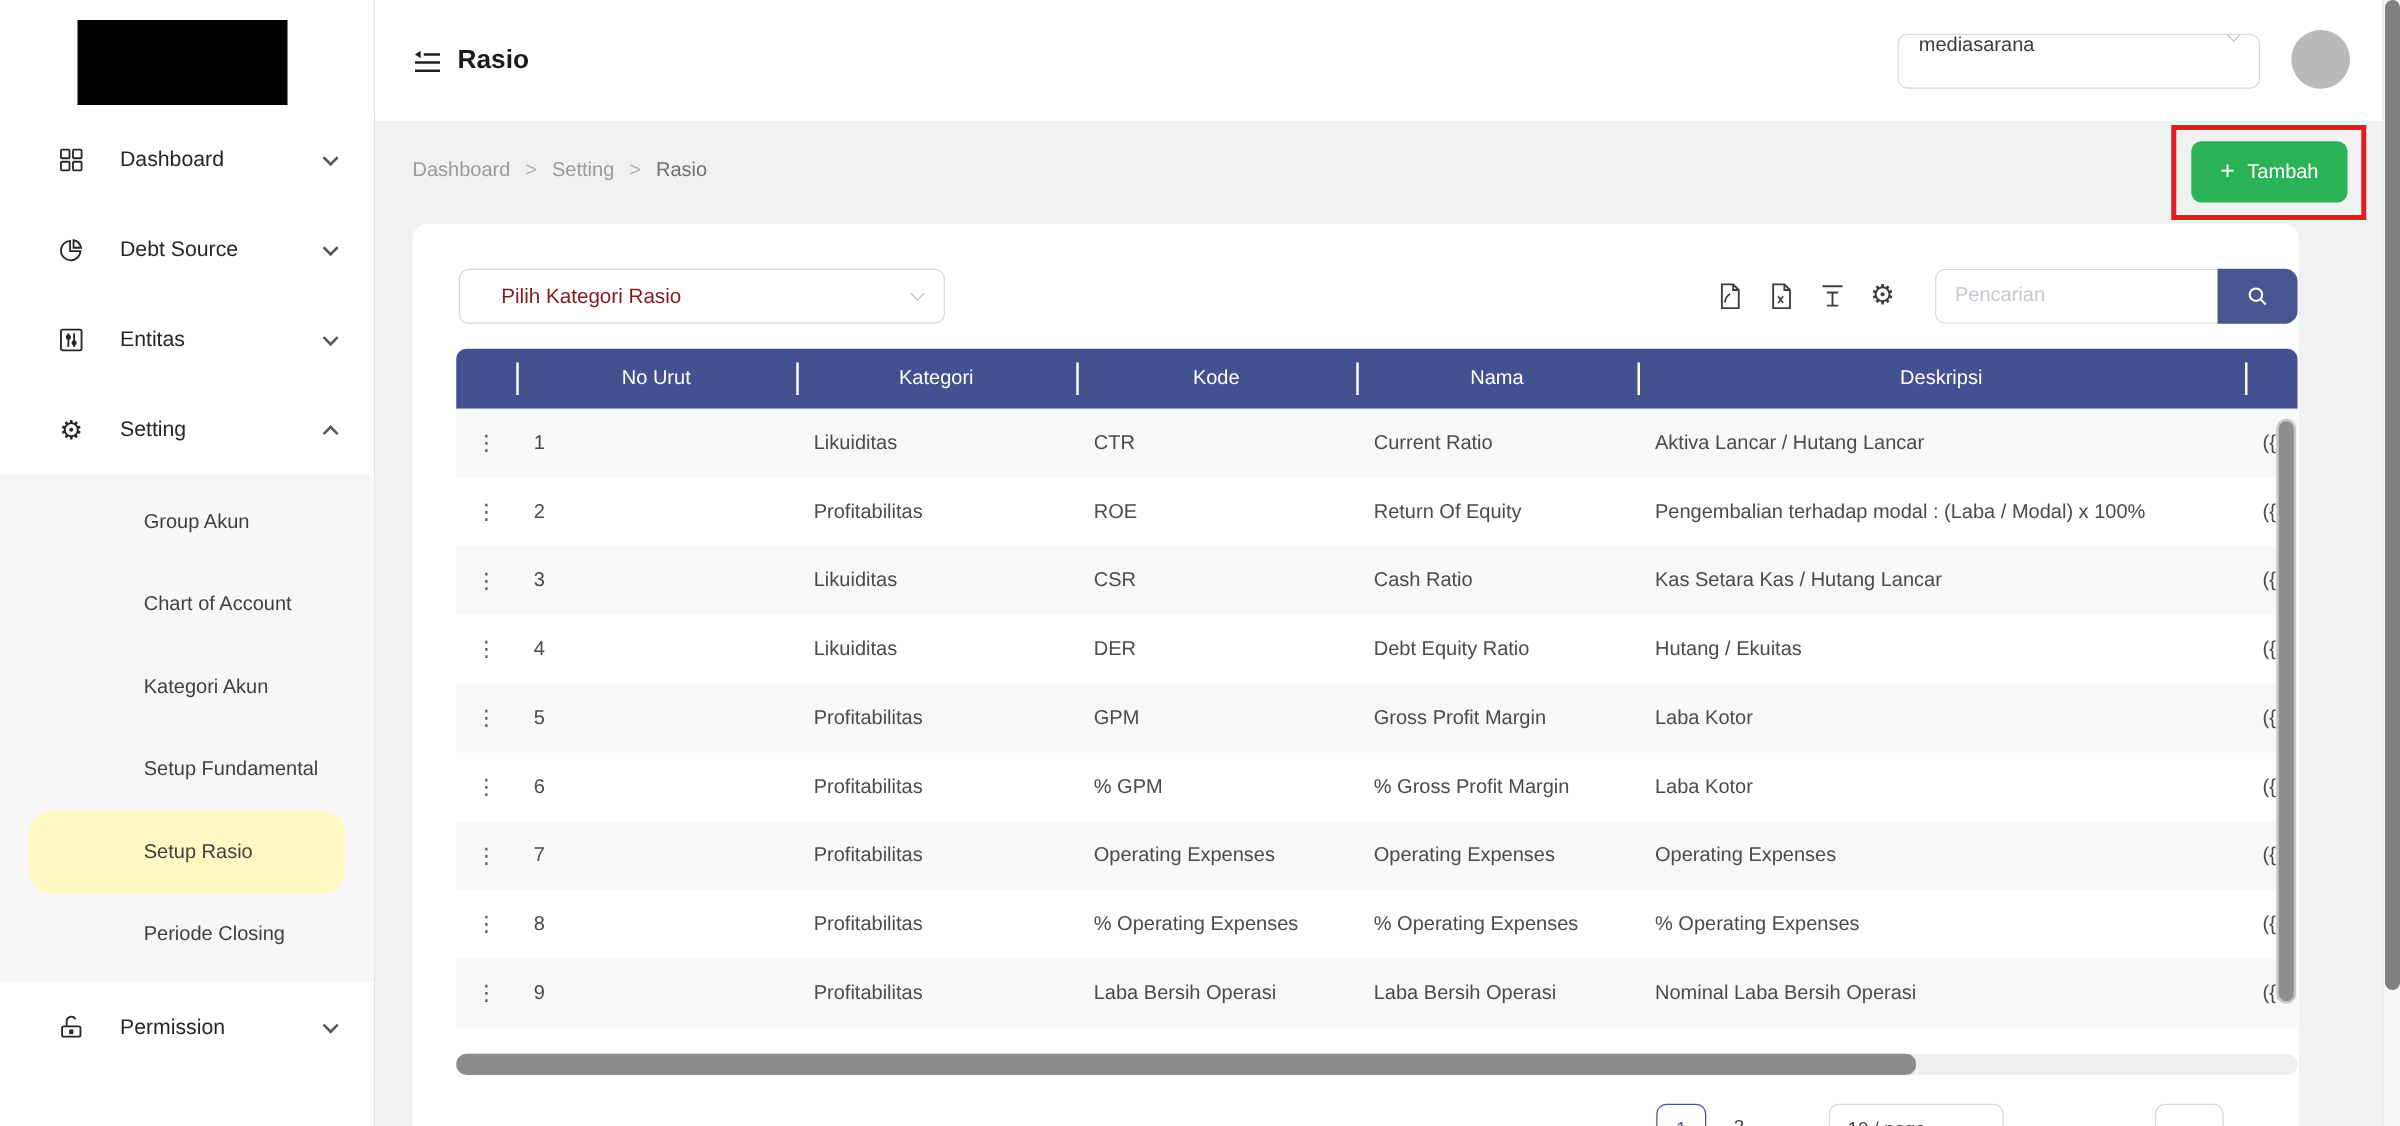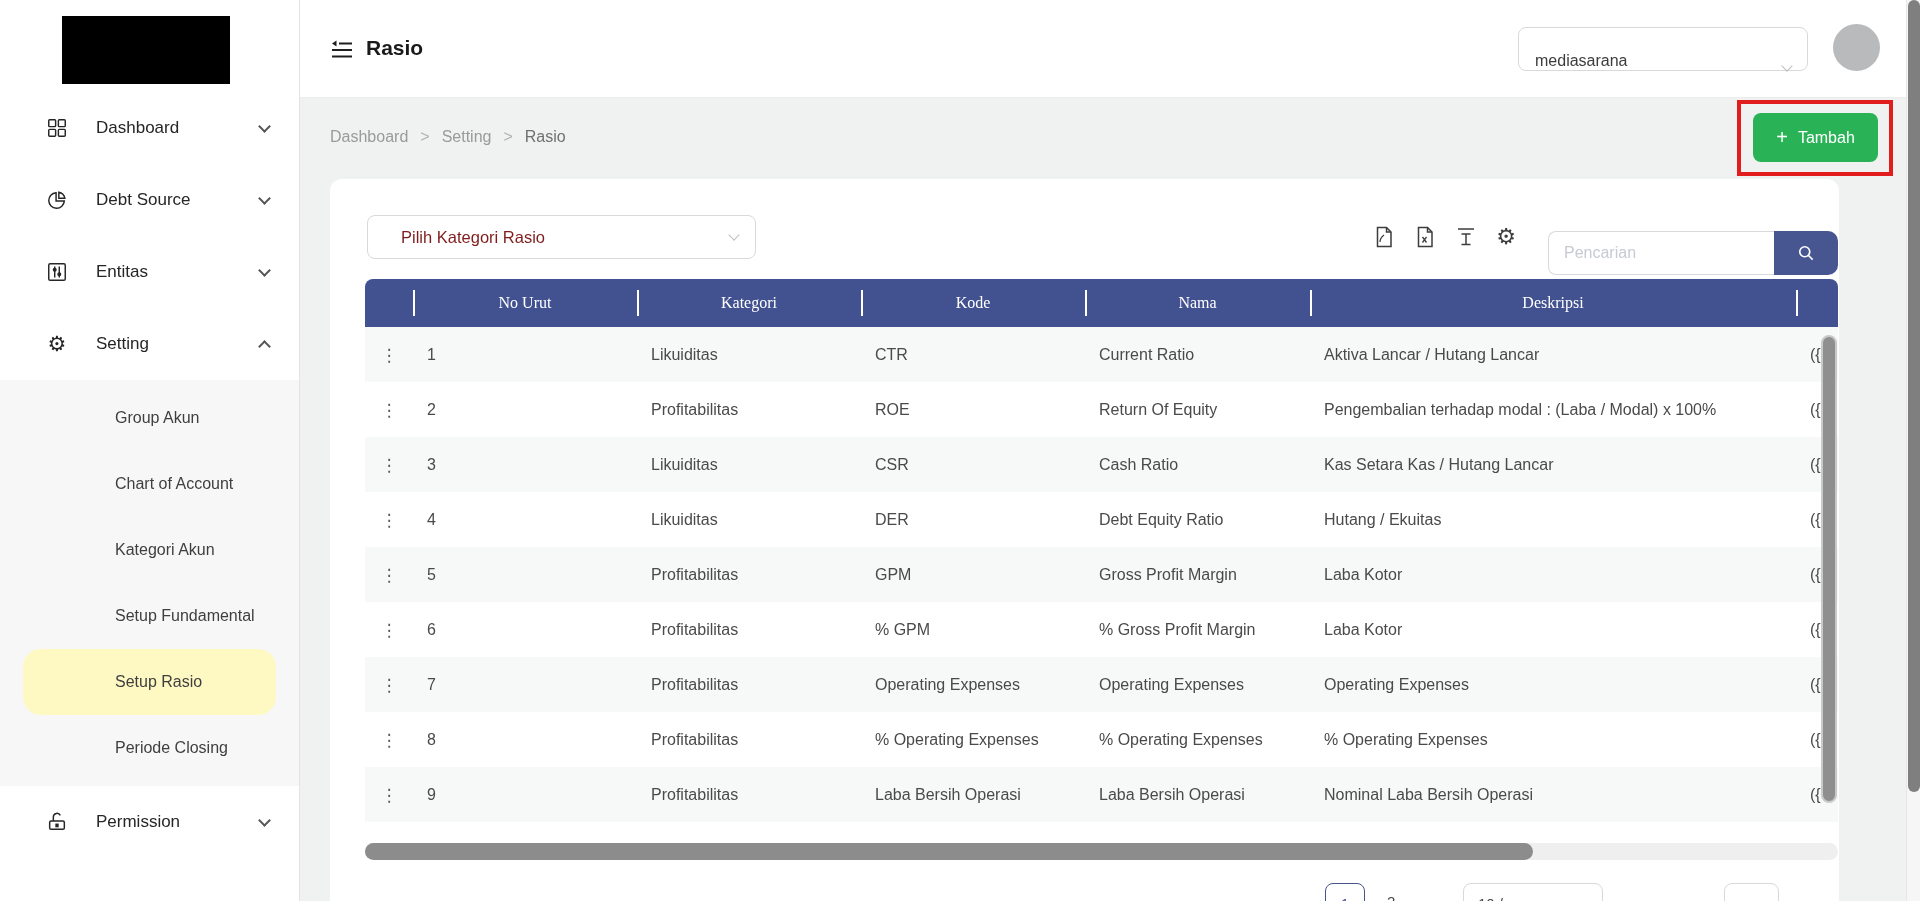--- a/index.html
+++ b/index.html
@@ -18,21 +18,21 @@
   .chev.up { transform:rotate(-135deg); margin-top:5px; }
   .submenu { background:#f7f7f7; padding:5px 15px; }
   .sub-item { height:66px; display:flex; align-items:center; padding-left:92px; margin:0 8px; border-radius:18px; font-size:16px; color:#3f3f3f; cursor:pointer; }
   .sub-item.active { background:#fef9c3; }
 
   
   .topbar { position:absolute; left:300px; top:0; width:1620px; height:98px; background:#fff; border-bottom:1px solid #ececec; z-index:4; }
   .fold-icon { position:absolute; left:30px; top:38px; width:24px; height:24px; cursor:pointer; }
   .fold-icon svg { width:24px; height:24px; stroke:#1f1f1f; stroke-width:2; fill:#1f1f1f; }
   .page-title { position:absolute; left:66px; top:36px; font-size:21px; font-weight:bold; color:#1a1a1a; }
-  .company-select { position:absolute; right:112px; top:27px; width:290px; height:44px; border:1px solid #d9d9d9; border-radius:8px; background:#fff; display:flex; align-items:flex-end; justify-content:space-between; padding:0 16px; cursor:pointer; }
+  .company-select { position:absolute; right:112px; top:27px; width:290px; height:44px; border:1px solid #d9d9d9; border-radius:8px; background:#fff; display:flex; align-items:flex-start; justify-content:space-between; padding:0 16px; cursor:pointer; }
   .company-select .cs-label { font-size:16px; color:#3c3c3c; }
   .select-chev { width:8px; height:8px; border-right:1.6px solid #bfbfbf; border-bottom:1.6px solid #bfbfbf; transform:rotate(45deg); margin-top:-4px; }
   .avatar { position:absolute; right:40px; top:24px; width:47px; height:47px; border-radius:50%; background:#b9babb; }
 
   
   .breadcrumb { position:absolute; left:330px; top:128px; font-size:16px; color:#9a9a9a; display:flex; gap:12px; align-items:center; z-index:2; }
   .breadcrumb .crumb { cursor:pointer; }
   .breadcrumb .crumb.last { color:#707070; }
   .breadcrumb .sep { color:#b0b0b0; }
 
@@ -44,30 +44,30 @@
   .card { position:absolute; left:330px; top:179px; width:1509px; height:750px; background:#fff; border-radius:12px; z-index:1; }
 
   .filter-select { position:absolute; left:37px; top:36px; width:389px; height:44px; border:1px solid #d9d9d9; border-radius:8px; display:flex; align-items:center; justify-content:space-between; padding:0 17px; cursor:pointer; }
   .filter-select .ph { font-size:16.5px; color:#7f1d1d;margin-left:16px; }
 
   .tool-icons { position:absolute; left:1042px; top:46px; display:flex; gap:17px; }
   .tool-icons .ticon { width:24px; height:24px; cursor:pointer; }
   .tool-icons svg { width:24px; height:24px; stroke:#3d3d3d; fill:none; stroke-width:1.5; }
   .tool-icons .gear-glyph { font-size:22px; color:#3d3d3d; width:24px; height:24px; line-height:24px; }
 
-  .search-group { position:absolute; left:1218px; top:52px; width:290px; height:44px; display:flex; }
+  .search-group { position:absolute; left:1218px; top:36px; width:290px; height:44px; display:flex; }
   .search-group input { flex:1; min-width:0; border:1px solid #d9d9d9; border-right:none; border-radius:8px 0 0 8px; padding:0 15px; font-size:16px; font-family:"Liberation Sans",sans-serif; color:#333; outline:none; }
   .search-group input::placeholder { color:#c6cbd1; }
   .search-btn { width:64px; border:none; background:#475591; border-radius:0 10px 10px 0; cursor:pointer; display:flex; align-items:center; justify-content:center; }
   .search-btn svg { width:20px; height:20px; stroke:#fff; stroke-width:2; fill:none; }
 
   
   .table { position:absolute; left:35px; top:100px; width:1473px; }
   .thead { display:grid; grid-template-columns:48px 224px 224px 224px 225px 486px 42px; height:48px; background:#42518f; border-radius:8px 8px 0 0; color:#fff; font-size:16px; overflow:hidden; }
-  .th { display:flex; align-items:center; justify-content:center; position:relative;font-family:Liberation Serif, serif; }
+  .th { display:flex; align-items:center; justify-content:center; position:relative; }
   .th::before { content:""; position:absolute; left:0; top:11px; bottom:11px; width:2px; background:#fff; }
   .th.th-first::before { display:none; }
   .tbody .trow { display:grid; grid-template-columns:48px 224px 224px 224px 225px 486px 42px; height:55px; font-size:16px; color:#4a4a4a; background:#fff; }
   .tbody .trow:nth-child(odd) { background:#f7f8f8; }
   .td { display:flex; align-items:center; padding-left:14px; overflow:hidden; white-space:nowrap; }
   .td-dots { justify-content:center; padding:0; cursor:pointer; color:#595959; }
   .td-dots::after { content:"\22EE"; font-family:"DejaVu Sans",sans-serif; font-size:17px; }
 
   
   .h-track { position:absolute; left:35px; top:664px; width:1473px; height:17px; background:#efefef; border-radius:9px; }

